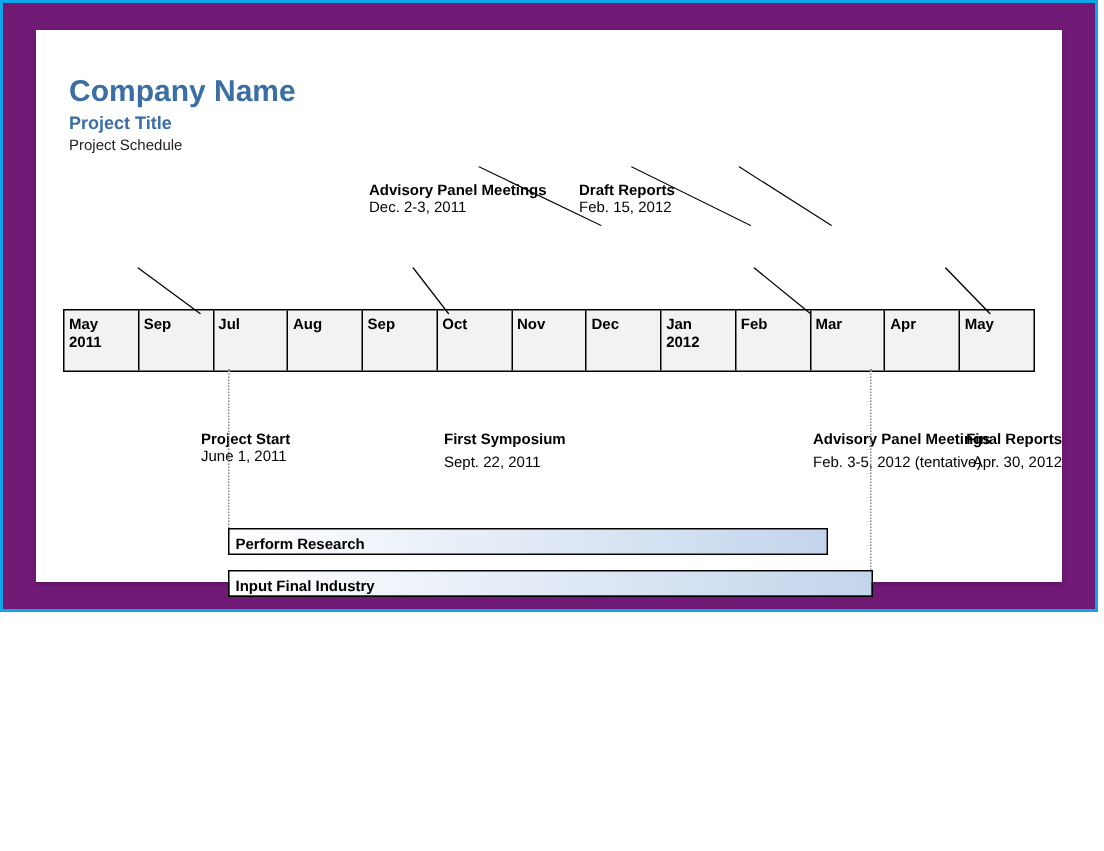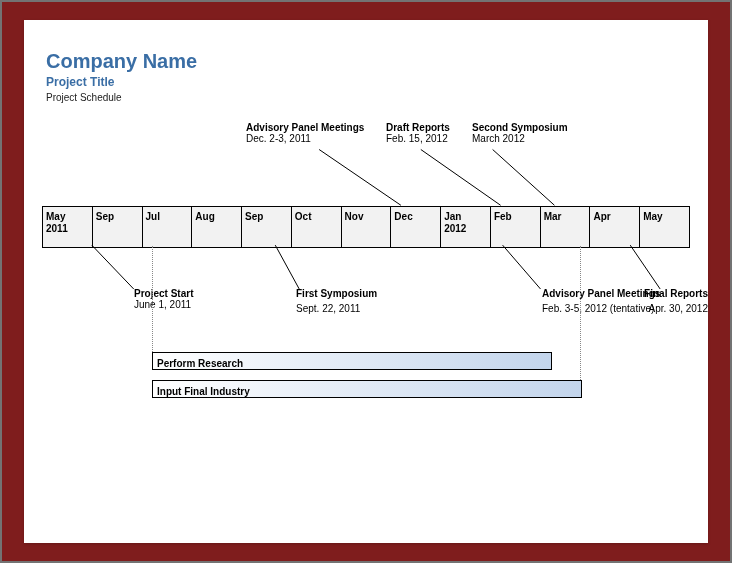--- a/index.html
+++ b/index.html
@@ -1,16 +1,16 @@
 <!DOCTYPE html>
 <html><head>
 <meta charset="utf-8">
 <style>
 html,body{margin:0;padding:0;font-family:Arial,Helvetica,sans-serif;background:#fff}
-.frame{width:732px;height:563px;border:2px solid #737373;position:relative;box-sizing:border-box;background:#7f1d1d}
+.frame{width:732px;height:408px;border:2px solid #0ea5e9;position:relative;box-sizing:border-box;background:#701a75}
 .inner{position:absolute;left:22px;top:18px;right:22px;bottom:18px;background:#fff;box-shadow:0 1px 3px rgba(0,0,0,.2)}
 .hdr{position:absolute;left:22px;top:30px}
 h1{font-size:20px;font-weight:bold;color:#3a6ea5;margin:0}
 h2{font-size:12px;font-weight:bold;color:#3a6ea5;margin:2px 0 0 0}
 .sub{font-size:10px;color:#222;margin-top:3px}
 .timeline{position:absolute;left:18px;top:186px;right:18px;height:40px;border:1px solid #000;display:flex;background:#f2f2f2}
 .cell{flex:1;border-right:1px solid #000;font-size:10px;font-weight:bold;color:#000;padding:4px 3px;line-height:1.2}
 .cell:last-child{border-right:none}
 .svg-layer{position:absolute;left:0;top:0;width:100%;height:100%;pointer-events:none}
 .lbl{position:absolute;font-size:10px;color:#000}
@@ -61,23 +61,20 @@
   <line x1="480" y1="226" x2="518" y2="270" stroke="#000" stroke-width="1"></line>
   <line x1="608" y1="226" x2="638" y2="270" stroke="#000" stroke-width="1"></line>
 </svg>
 
 <div class="lbl" style="left:222px;top:102px">
   <b>Advisory Panel Meetings</b><br><span>Dec. 2-3, 2011</span>
 </div>
 <div class="lbl" style="left:362px;top:102px">
   <b>Draft Reports</b><br><span>Feb. 15, 2012</span>
 </div>
-<div class="lbl" style="left:448px;top:102px">
-  <b>Second Symposium</b><br><span>March 2012</span>
-</div>
 
 <div class="lbl" style="left:110px;top:268px">
   <b>Project Start</b><br><span style="display:inline-block;margin-top:0">June 1, 2011</span>
 </div>
 <div class="lbl" style="left:272px;top:268px">
   <b>First Symposium</b><br><span style="display:inline-block;margin-top:4px">Sept. 22, 2011</span>
 </div>
 <div class="lbl" style="left:518px;top:268px">
   <b>Advisory Panel Meetings</b><br><span style="display:inline-block;margin-top:4px">Feb. 3-5, 2012 (tentative)</span>
 </div>

